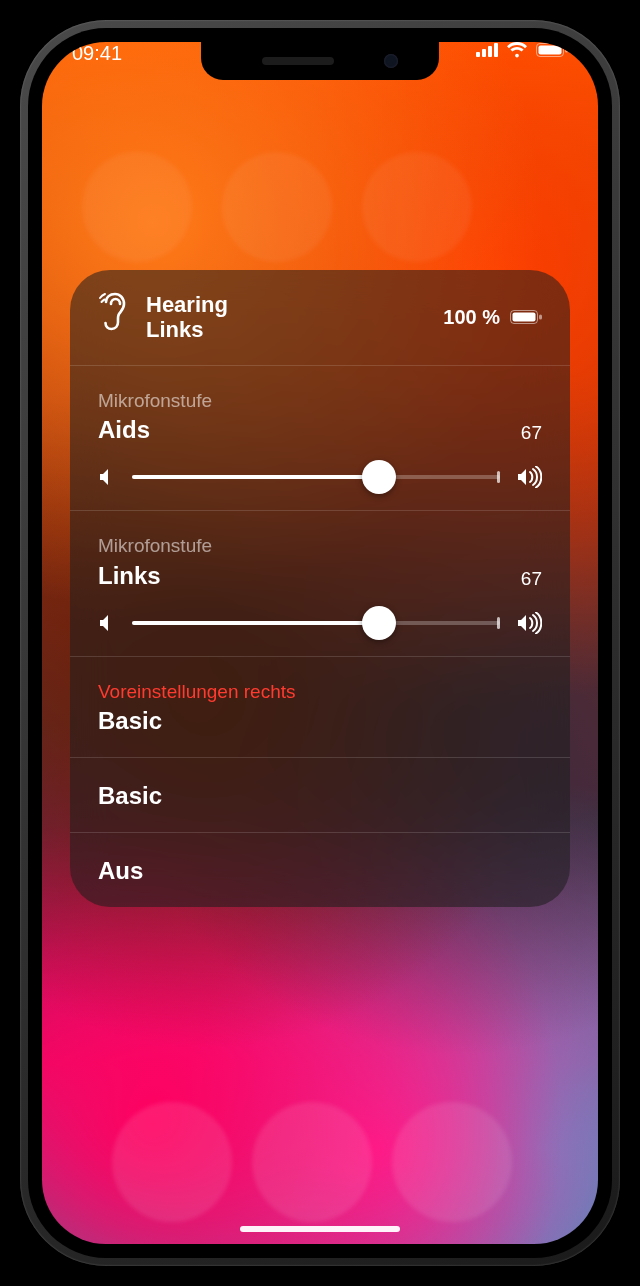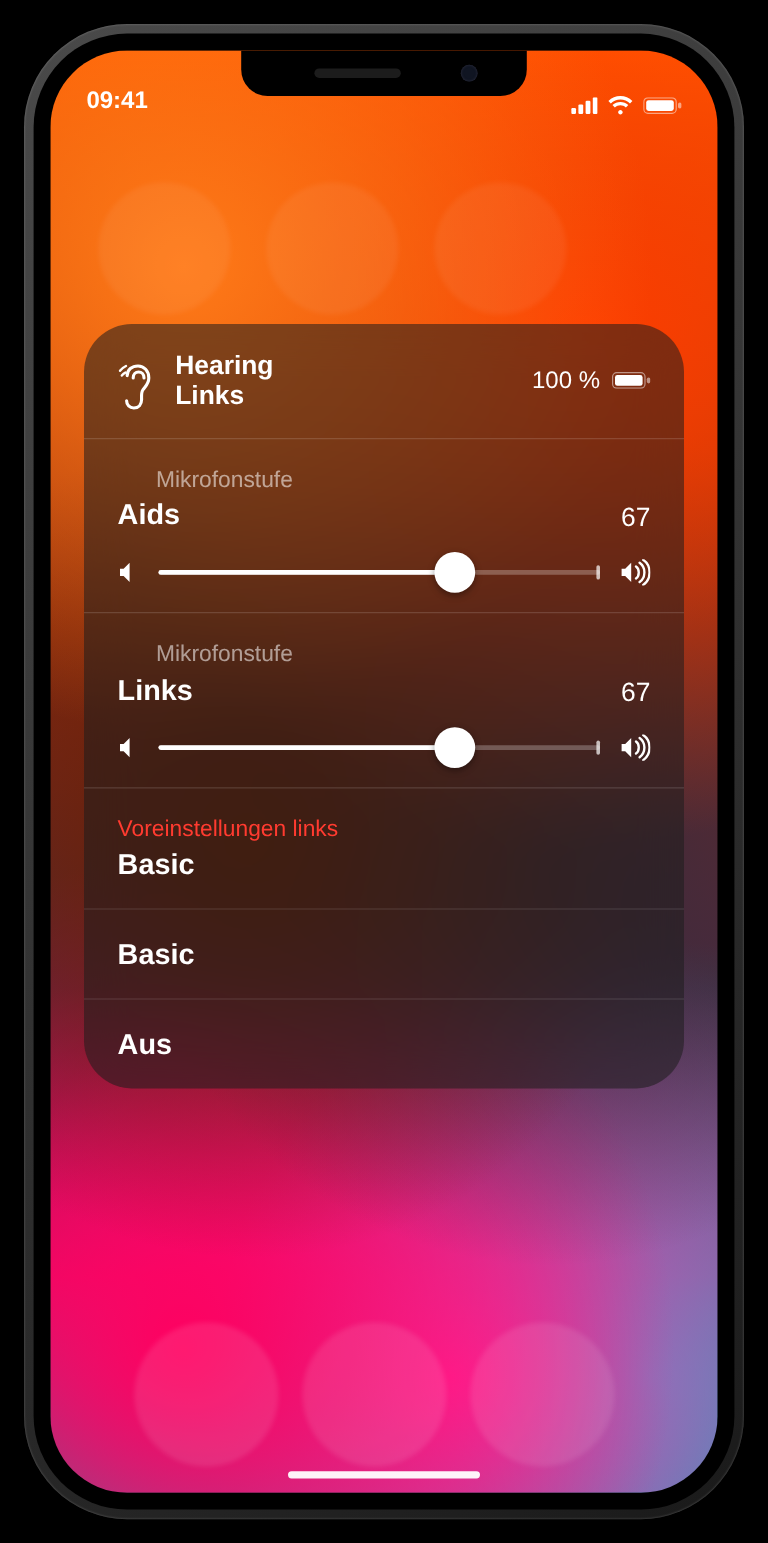--- a/index.html
+++ b/index.html
@@ -62,23 +62,23 @@
     border-bottom-right-radius: 22px;
     z-index: 50;
     display:flex; align-items:center; justify-content:center; gap:30px;
   }
   .speaker{ width:72px; height:8px; border-radius:4px; background:#1c1c1c; }
   .camera{ width:14px; height:14px; border-radius:50%; background:#101522; box-shadow:inset 0 0 2px #334; position:relative; left:20px;}
 
   
   .status-bar{
     position:absolute; top:0; left:0; right:0; height:54px;
-    display:flex; justify-content:space-between; align-items:flex-end;
+    display:flex; justify-content:space-between; align-items:flex-start;
     padding:0 30px;
-    color:#fff; font-weight:700; font-size:20px;
+    color:#fff; font-weight:400; font-size:20px;
     z-index:40;
   }
   .status-right{ display:flex; align-items:center; gap:8px; }
   .status-right svg{ display:block; }
 
   
   .panel{
     position:absolute;
     left:28px; right:28px;
     top:228px;
@@ -88,29 +88,29 @@
     color:#fff;
     overflow:hidden;
   }
   .section{
     padding:22px 28px;
     border-top:1px solid rgba(255,255,255,.14);
   }
   .section:first-child{ border-top:none; }
 
   .hdr{ display:flex; align-items:center; justify-content:space-between; }
-  .hdr-left{ display:flex; align-items:flex-end; gap:14px; }
+  .hdr-left{ display:flex; align-items:flex-start; gap:14px; }
   .hdr-title{ font-size:22px; font-weight:600; line-height:1.15; }
-  .hdr-right{ display:flex; align-items:center; gap:10px; font-size:20px; font-weight:400;}
-
-  .lbl-sub{ color:rgba(255,255,255,.55); font-size:19px; line-height:1.4;margin-left:32px;}
+  .hdr-right{ display:flex; align-items:center; gap:10px; font-size:20px; font-weight:700;}
+
+  .lbl-sub{ color:rgba(255,255,255,.55); font-size:19px; line-height:1.4;}
   .lbl-red{ color:#ff3b30; font-size:19px; line-height:1.4;}
   .row-flex{ display:flex; justify-content:space-between; align-items:flex-end;}
   .val-big{ font-size:24px; font-weight:600; margin-top:2px;}
-  .val-num{ font-size:22px; font-weight:500;}
+  .val-num{ font-size:19px; font-weight:500;}
 
   
   .slider{
     display:flex; align-items:center; gap:16px;
     margin-top:22px;
   }
   .slider svg{ flex:none; }
   .track{
     flex:1; height:4px; border-radius:2px;
     background:rgba(255,255,255,.25);
@@ -250,21 +250,21 @@
             <svg width="26" height="22" viewBox="0 0 26 22" fill="#fff">
               <path d="M2 8h3l5-5v16l-5-5H2z"></path>
               <path d="M14 6c1.5 1 2.3 3 2.3 5s-.8 4-2.3 5" fill="none" stroke="#fff" stroke-width="2" stroke-linecap="round"></path>
               <path d="M17 3c2.6 1.8 4 5 4 8s-1.4 6.2-4 8" fill="none" stroke="#fff" stroke-width="2" stroke-linecap="round"></path>
               <path d="M20 0.5c3.5 2.4 5.3 6.4 5.3 10.5s-1.8 8.1-5.3 10.5" fill="none" stroke="#fff" stroke-width="2" stroke-linecap="round"></path>
             </svg>
           </div>
         </div>
 
         <div class="section">
-          <div class="lbl-red">Voreinstellungen links</div>
+          <div class="lbl-red">Voreinstellungen rechts</div>
           <div class="val-big">Basic</div>
         </div>
 
         <div class="section">
           <div class="val-big">Basic</div>
         </div>
 
         <div class="section">
           <div class="val-big">Aus</div>
         </div>

